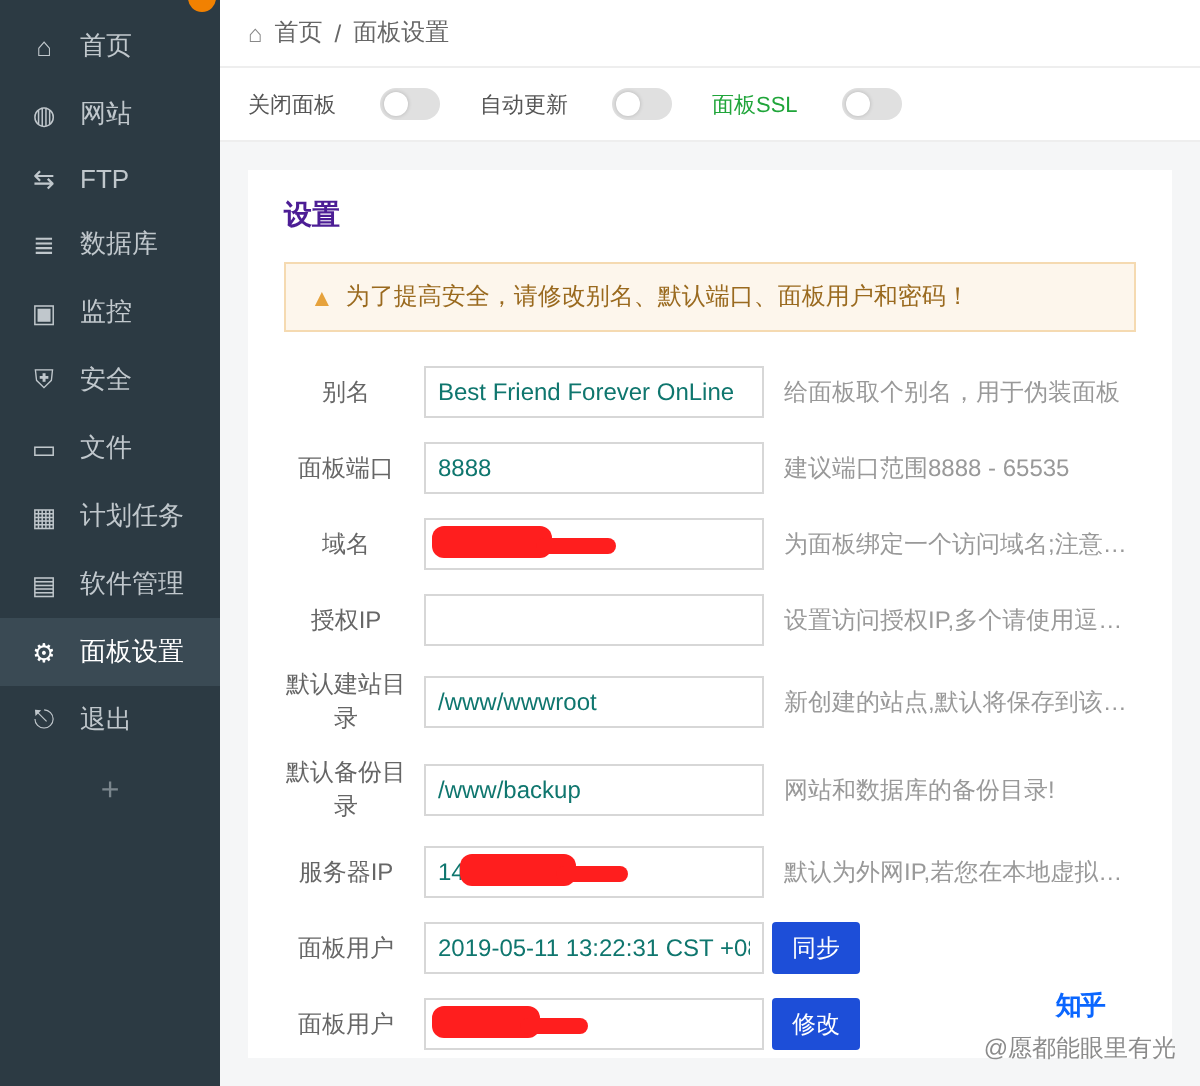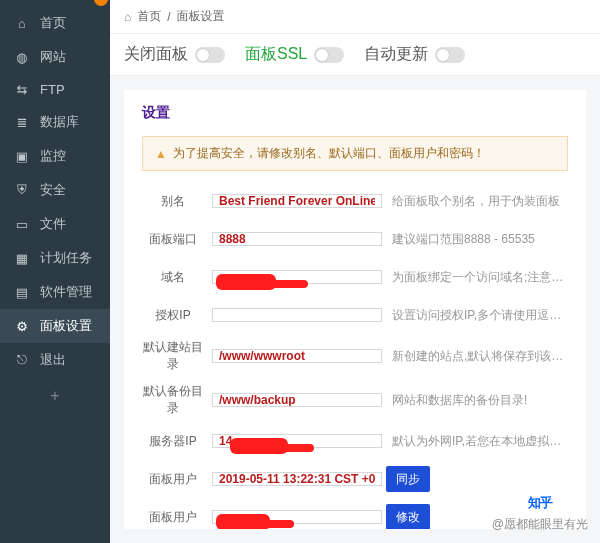--- a/index.html
+++ b/index.html
@@ -9,31 +9,31 @@
 .sidebar-logo { height: 6px; background: #2c3a43; position: relative; }
 .orange-bump { position: absolute; left: 94px; top: -2px; width: 14px; height: 8px; background: #f18101; border-radius: 0 0 7px 7px; }
 .nav-item { display: flex; align-items: center; padding: 8px 14px; font-size: 13px; cursor: pointer; color: #c0c7cc; }
 .nav-item.active { background: #3a4a54; color: #fff; }
 .nav-item .icon { width: 16px; margin-right: 10px; display: inline-flex; justify-content: center; }
 .plus-row { text-align: center; padding: 10px; color: #7b868d; font-size: 16px; cursor: pointer; }
 .main { flex: 1; background: #f5f6f7; display: flex; flex-direction: column; overflow: hidden; }
 .breadcrumb { background: #fff; padding: 8px 14px; font-size: 12px; color: #666; border-bottom: 1px solid #eee; display: flex; align-items: center; gap: 6px; }
 .breadcrumb .home-ic { color: #888; }
 .toolbar { background: #fff; padding: 10px 14px; display: flex; align-items: center; gap: 20px; border-bottom: 1px solid #eee; }
-.toolbar-item { display: flex; align-items: center; gap: 7px; font-size: 16px; color: #555; justify-content: flex-end; }
+.toolbar-item { display: flex; align-items: center; gap: 22px; font-size: 11px; color: #555; justify-content: flex-end; }
 .toolbar-item.green { color: #20a53a; }
 .toggle { width: 30px; height: 16px; border-radius: 8px; background: #e0e0e0; position: relative; cursor: pointer; }
 .toggle::after { content: ""; position: absolute; width: 12px; height: 12px; background: #fff; border-radius: 50%; top: 2px; left: 2px; box-shadow: 0 0 2px rgba(0,0,0,.2); }
 .panel { margin: 14px; background: #fff; padding: 14px 18px; overflow: hidden; }
 .panel-title { font-size: 14px; color: #4c1d95; font-weight: 600; margin-bottom: 14px; }
 .alert { background: #fdf6ec; border: 1px solid #f5dab1; color: #9a6a1f; padding: 8px 12px; font-size: 12px; display: flex; align-items: center; gap: 6px; margin-bottom: 16px; }
 .alert .warn-ic { color: #e6a23c; }
 .form-row { display: flex; align-items: center; margin-bottom: 10px; min-height: 28px; }
 .form-label { width: 70px; text-align: center; color: #666; font-size: 12px; padding-right: 8px; }
-.form-input { width: 170px; height: 14px; border: 1px solid #d7d7d7; padding: 0 6px; font-size: 12px; color: #b91c1c; background: #fff; font-weight: bold; }
+.form-input { width: 170px; height: 26px; border: 1px solid #d7d7d7; padding: 0 6px; font-size: 12px; color: #0f766e; background: #fff; }
 .form-hint { margin-left: 10px; color: #999; font-size: 12px; flex: 1; white-space: nowrap; overflow: hidden; text-overflow: ellipsis; }
 .btn { height: 26px; padding: 0 10px; border: none; color: #fff; font-size: 12px; cursor: pointer; border-radius: 2px; margin-left: 4px; }
 .btn-green { background: #1d4ed8; }
 .redact { position: relative; }
 .redact-blob { position: absolute; background: #ff1e1e; border-radius: 6px; }
 .watermark { position: absolute; right: 12px; bottom: 10px; color: #8b8b8b; font-size: 12px; display: flex; align-items: center; gap: 4px; flex-direction: column; }
 .zhihu { color: #0a66ff; font-weight: bold; font-size: 13px; letter-spacing: -1px; }
 .input-wrap { position: relative; display: inline-block; }
 </style>
 </head>
@@ -98,26 +98,26 @@
       <span>首页</span>
       <span>/</span>
       <span>面板设置</span>
     </div>
 
     <div class="toolbar">
       <div class="toolbar-item">
           <span>关闭面板</span>
           <div class="toggle"></div>
         </div>
+      <div class="toolbar-item">
+          <span>自动更新</span>
+          <div class="toggle"></div>
+        </div>
       <div class="toolbar-item green">
           <span>面板SSL</span>
-          <div class="toggle"></div>
-        </div>
-      <div class="toolbar-item">
-          <span>自动更新</span>
           <div class="toggle"></div>
         </div>
     </div>
 
     <div class="panel">
       <div class="panel-title">设置</div>
 
       <div class="alert">
         <span class="warn-ic">▲</span>
         <span>为了提高安全，请修改别名、默认端口、面板用户和密码！</span>

